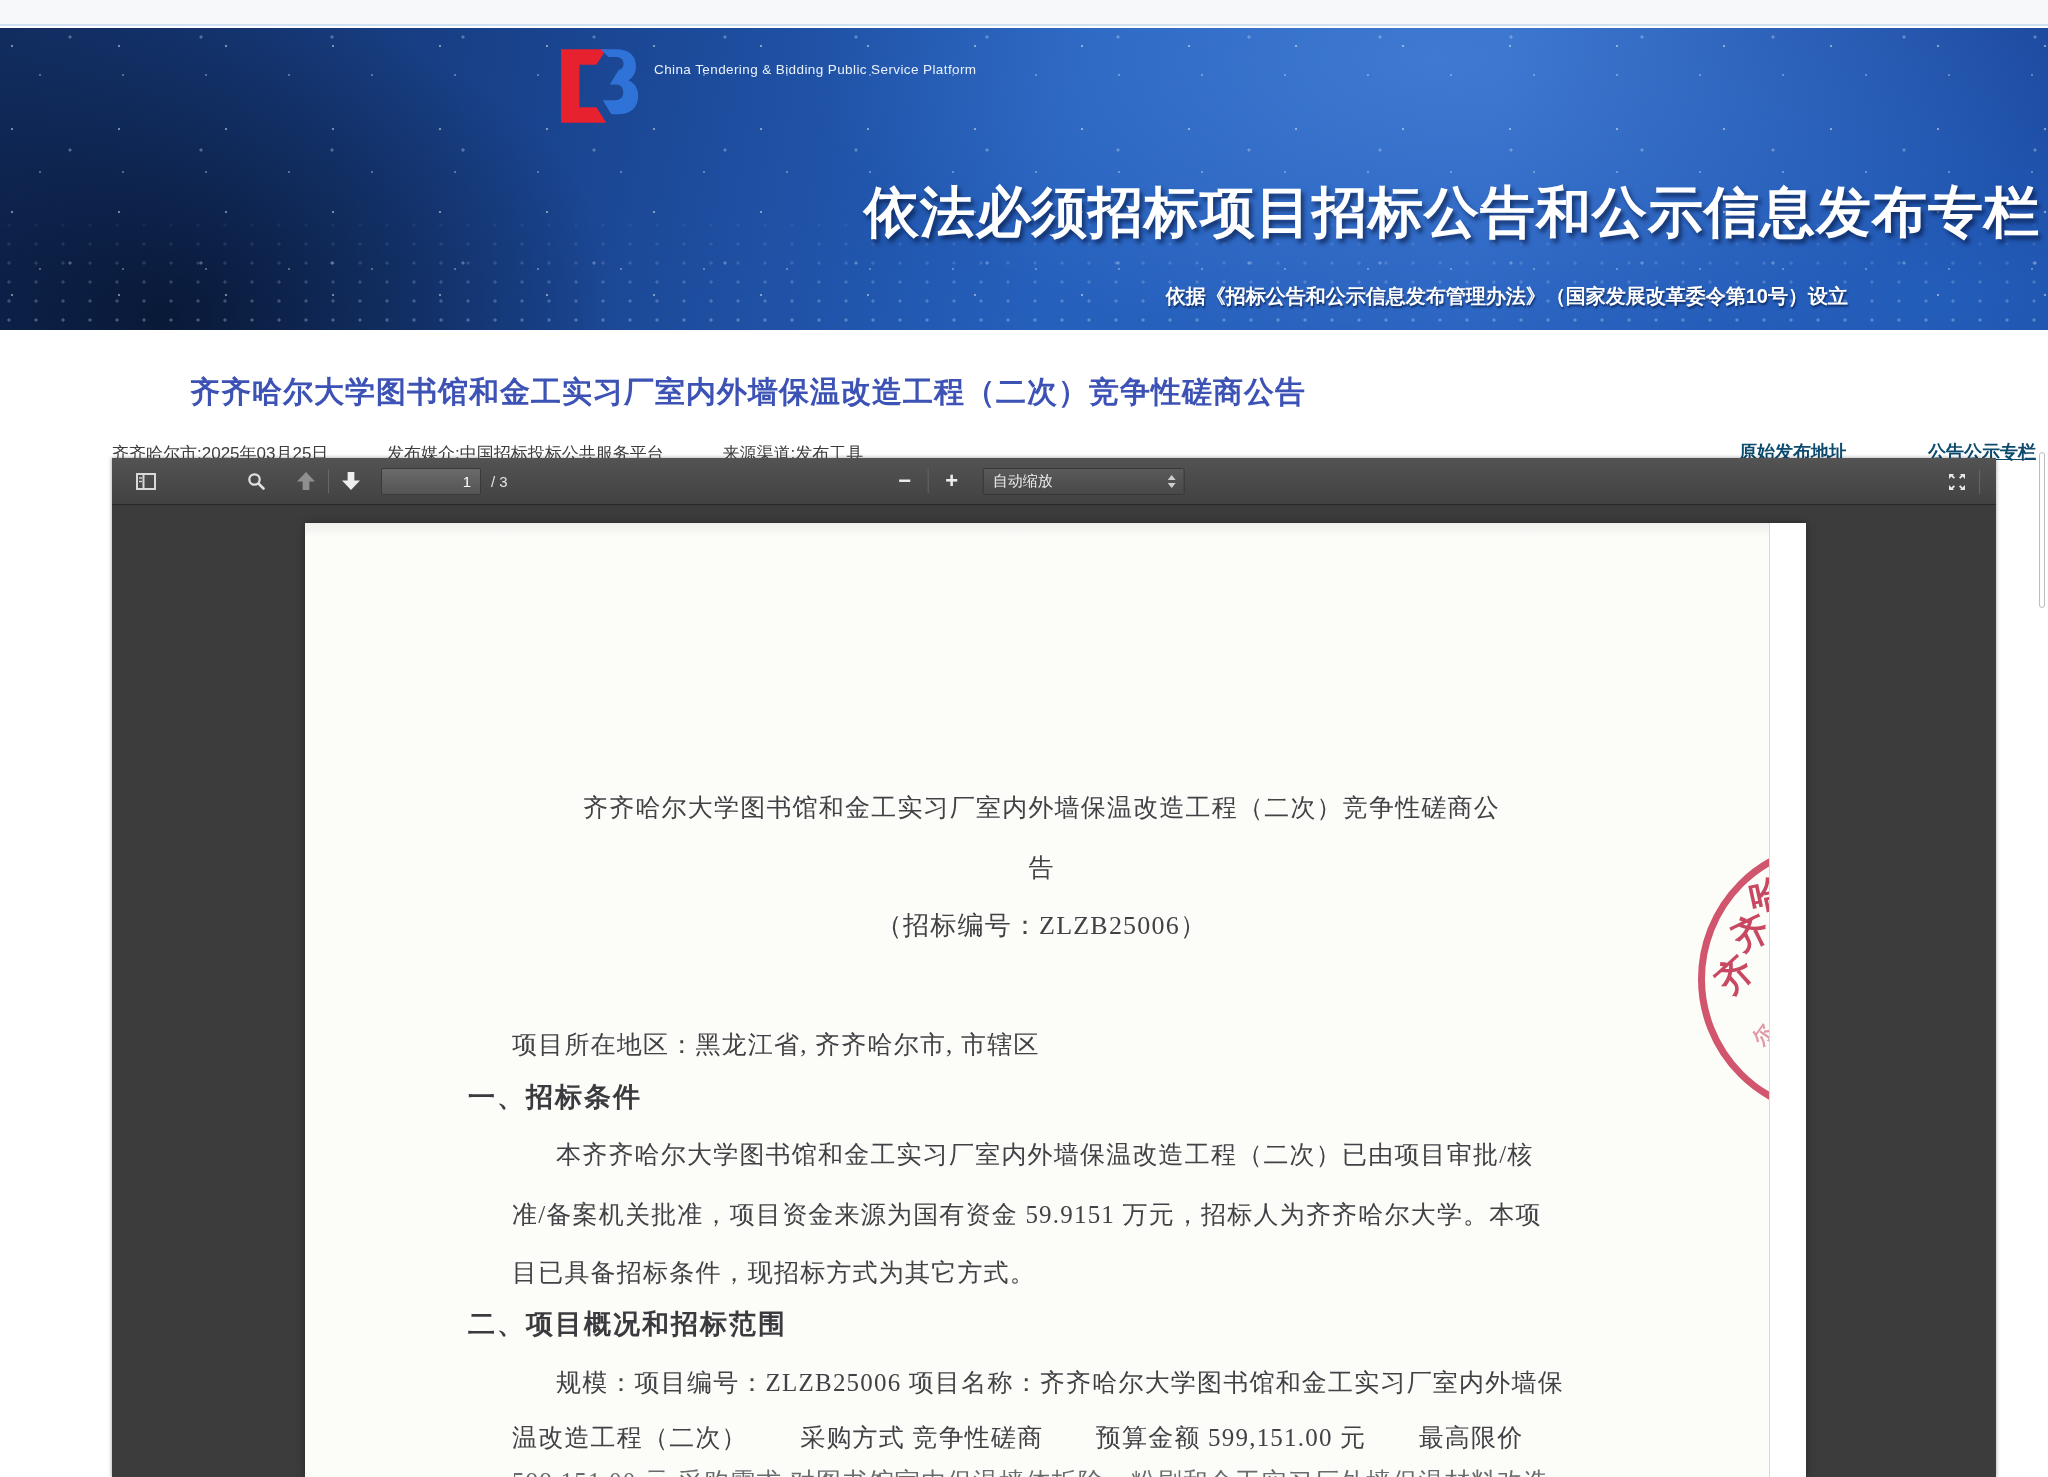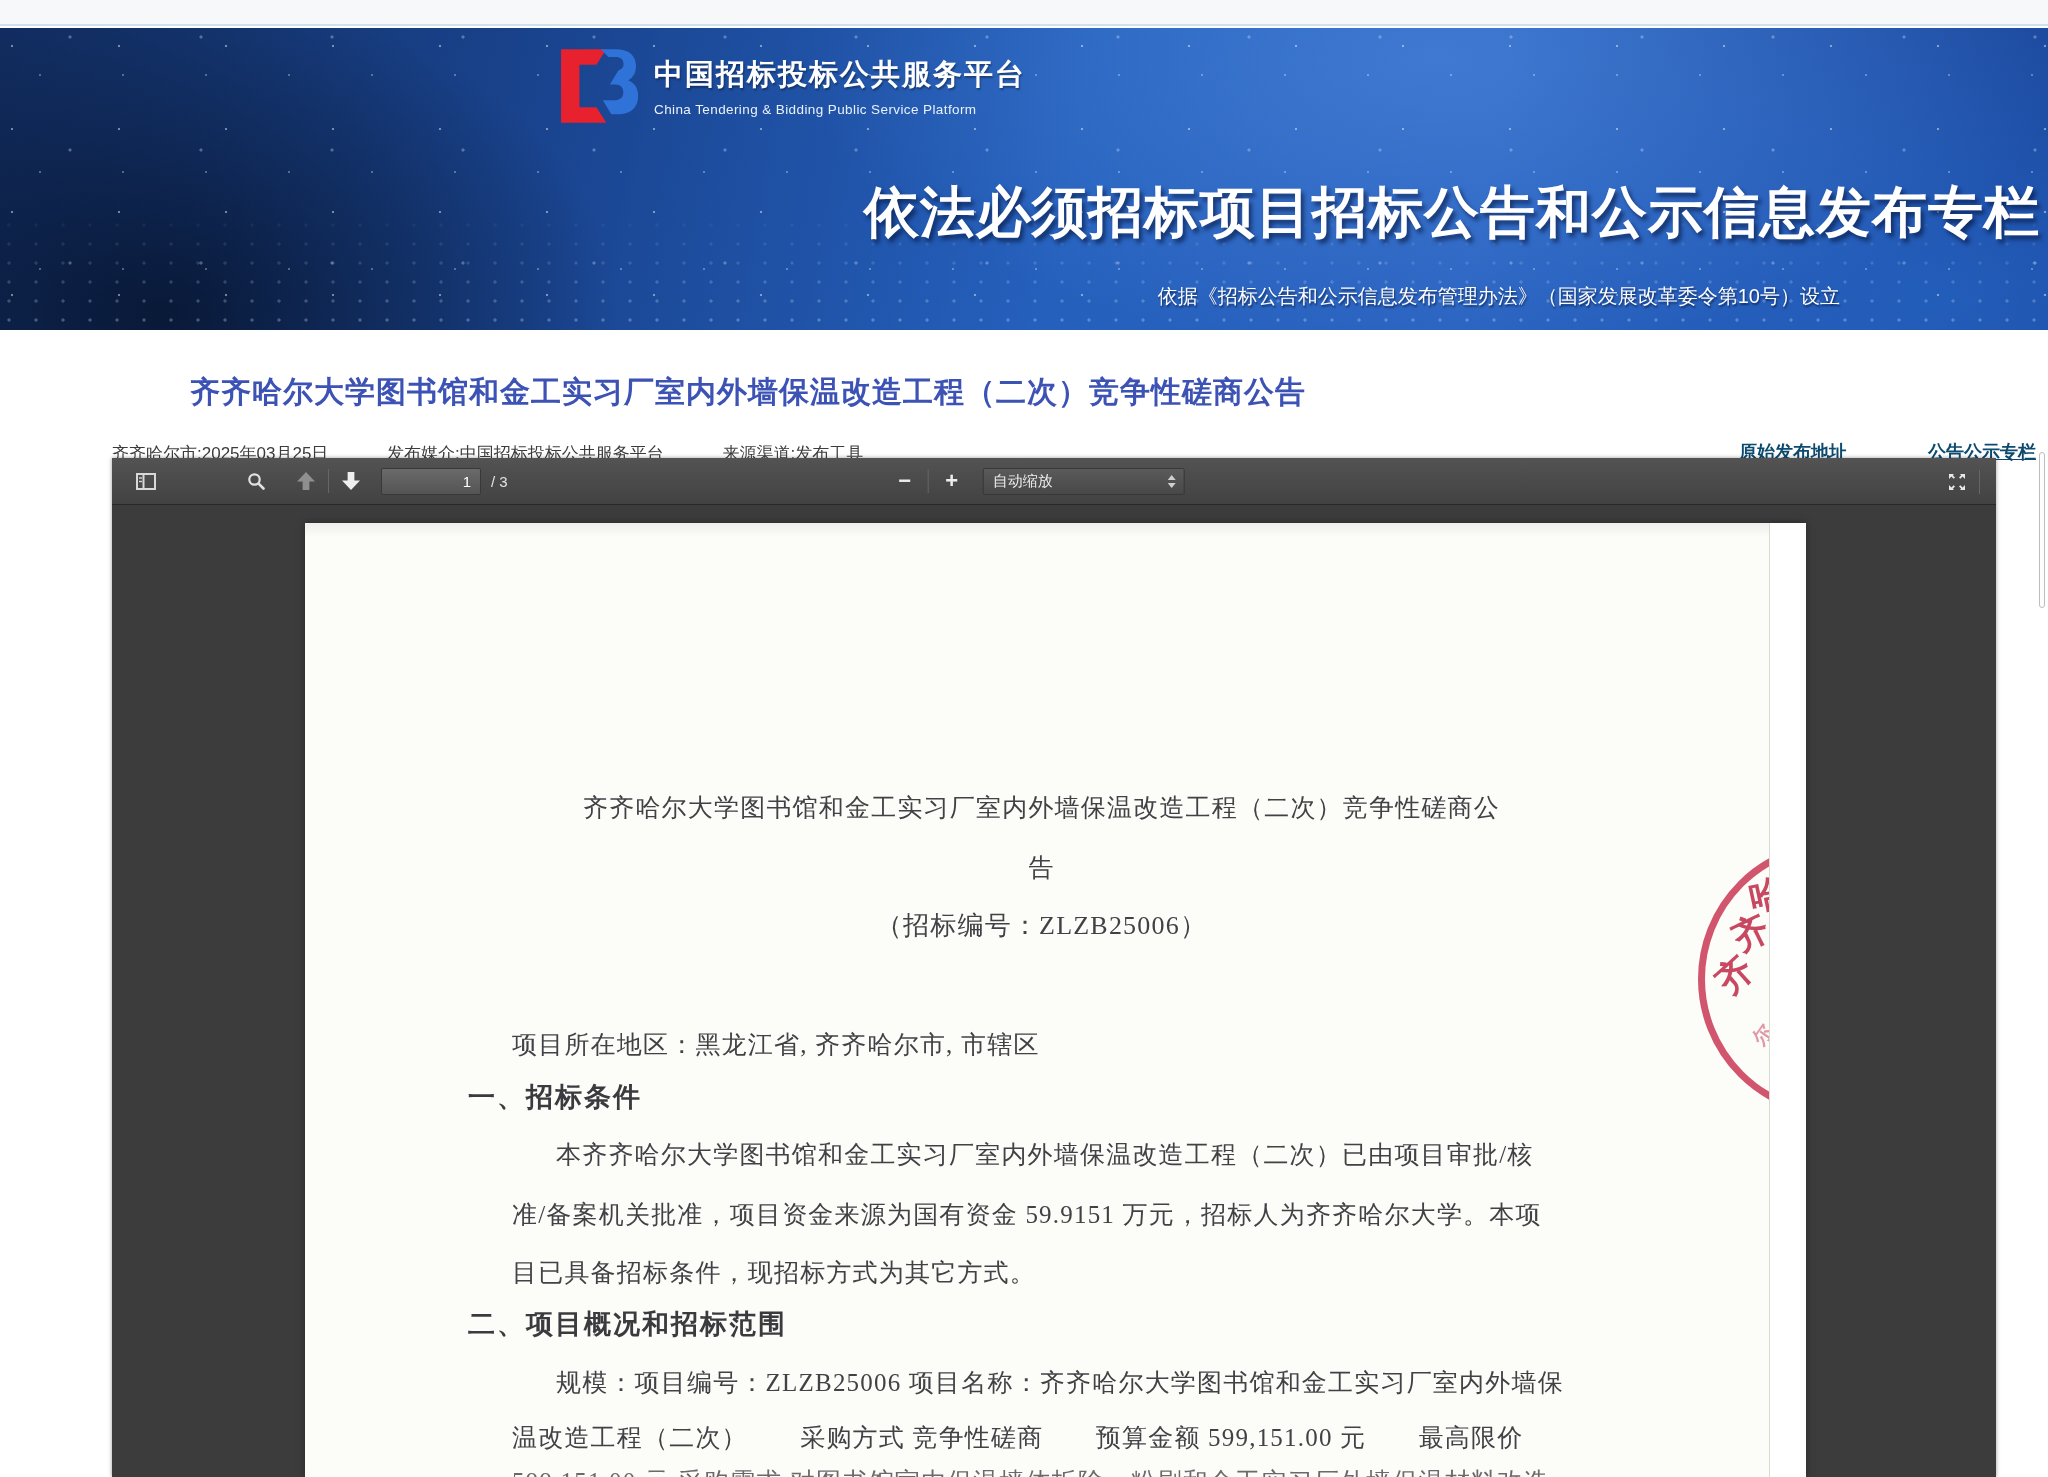--- a/index.html
+++ b/index.html
@@ -34,22 +34,22 @@
             mask-image:linear-gradient(to top, rgba(0,0,0,.9), transparent 85%); }
   .brand { position:absolute; left:552px; top:17px; display:flex; align-items:flex-start; z-index:3; }
   .brand-logo { width:86px; height:82px; margin-right:16px; }
   .brand-text { padding-top:10px; color:#ffffff; }
   .brand-title { font-size:29px; font-weight:bold; letter-spacing:2px;
     text-shadow:1px 2px 2px rgba(0,0,0,.35); }
   .brand-sub { margin-top:7px; font-size:13.5px; color:#eaf1fb; letter-spacing:.4px; }
   .main-title { position:absolute; right:8px; top:108px; z-index:3; white-space:nowrap;
     font-size:55px; font-weight:bold; color:#ffffff; letter-spacing:1px;
     text-shadow:3px 4px 4px rgba(0,10,40,.55);margin-top:40px; }
-  .legal-note { position:absolute; right:208px; top:255px; z-index:3; white-space:nowrap;
-    font-size:20px; font-weight:normal; color:#ffffff; text-shadow:1px 2px 2px rgba(0,10,40,.6); }
+  .legal-note { position:absolute; right:200px; top:255px; z-index:3; white-space:nowrap;
+    font-size:20px; font-weight:bold; color:#ffffff; text-shadow:1px 2px 2px rgba(0,10,40,.6); }
   
   .ann-section { position:absolute; left:0; top:350px; width:100%; height:128px; background:#ffffff; }
   .ann-title { position:absolute; left:190px; top:22px; font-size:30px; font-weight:bold;
     color:#3d52b5; letter-spacing:1px; white-space:nowrap; }
   .ann-meta { position:absolute; left:112px; top:92px; font-size:17px; color:#3c3c3c; white-space:nowrap; }
   .ann-meta span { margin-right:54px; }
   .ann-links { position:absolute; right:12px; top:90px; font-size:18px; font-weight:bold; white-space:nowrap; }
   .ann-links a { color:#0c4a6e; text-decoration:underline; margin-left:76px; cursor:pointer; }
   
   .viewer { position:absolute; left:112px; top:458px; width:1884px; height:1019px;
@@ -106,21 +106,20 @@
 
   <div class="top-strip"></div>
 
   <div class="banner">
     <div class="brand">
       <svg class="brand-logo" viewBox="0 0 60 58">
         <path fill="#e8212e" d="M6 3 h32 l-7 11 H19 v30 h12 l7 11 H6 Z"></path>
         <path fill="#2f72d8" d="M34 3 h11 c9 0 14 4.5 14 12 0 4.5-2 8-5.5 10 4.5 2 7 5.5 7 11 0 8.5-5.5 13-14 13 h-5 l-6-10 h9 c3.5 0 5.5-2 5.5-5.5 0-3.5-2-5.5-5.5-5.5 h-4 l6-10 c2.5-.8 3.7-2.3 3.7-4.5 0-3.2-2.2-5-5.7-5 h-5 Z"></path>
       </svg>
       <div class="brand-text">
-        <div class="brand-title">中国招标投标公共服务平台</div>
         <div class="brand-sub">China Tendering &amp; Bidding Public Service Platform</div>
       </div>
     </div>
     <div class="main-title">依法必须招标项目招标公告和公示信息发布专栏</div>
     <div class="legal-note">依据《招标公告和公示信息发布管理办法》（国家发展改革委令第10号）设立</div>
   </div>
 
   <div class="ann-section">
     <div class="ann-title">齐齐哈尔大学图书馆和金工实习厂室内外墙保温改造工程（二次）竞争性磋商公告</div>
     <div class="ann-meta">

